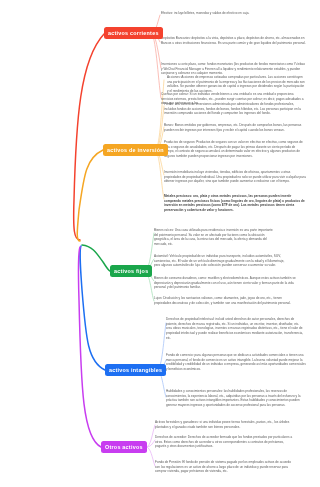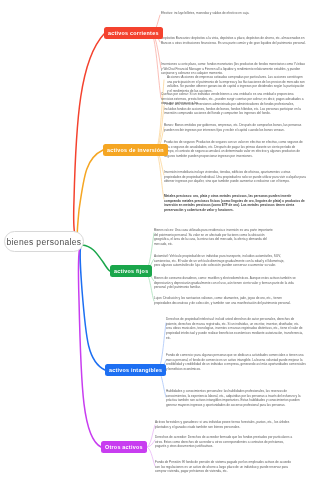--- a/index.html
+++ b/index.html
@@ -125,23 +125,20 @@
       </g>
 
       <g stroke="#e7aef7">
         <path d="M 146 447 C 151 447 152 434 155 425"></path>
         <path d="M 146 447 C 151 447 152 444 155 440"></path>
         <path d="M 146 447 C 151 447 152 458 155 466"></path>
       </g>
     </g>
   </svg>
 
-  <div class="root-node">
-    <span>bienes personales</span>
-  </div>
 
   <div class="branch-label" style="left:104px; top:27px; background:#f4422e;">
     <span>activos corrientes</span>
   </div>
   <div class="topic-block" style="left:161px; top:11px; width:145px;">Efectivo: incluye billetes, monedas y saldos de efectivo en caja.</div>
   <div class="topic-block" style="left:161px; top:36px; width:145px;">Depósitos Bancarios: depósitos a la vista, depósitos a plazo, depósitos de ahorro, etc. almacenados en Bancos u otras instituciones financieras. Es una parte común y de gran liquidez del patrimonio personal.</div>
   <div class="topic-block" style="left:161px; top:62px; width:145px;">Inversiones a corto plazo, como: fondos monetarios (los productos de fondos monetarios como Yu'ebao y WeChat Financial Manager a Fineren all a liquidez y rendimiento relativamente estables, y pueden canjearse y cobrarse en cualquier momento.</div>
   <div class="topic-block" style="left:161px; top:92px; width:145px;">Cuentas por cobrar: Si un individuo vende bienes a una entidad o es una entidad o proporciona servicios externos, presta fondos, etc., pueden surgir cuentas por cobrar; es decir, pagos adeudados a otros que pertenecen a los.</div>
 
   <div class="branch-label" style="left:103px; top:144px; background:#f5a623;">

